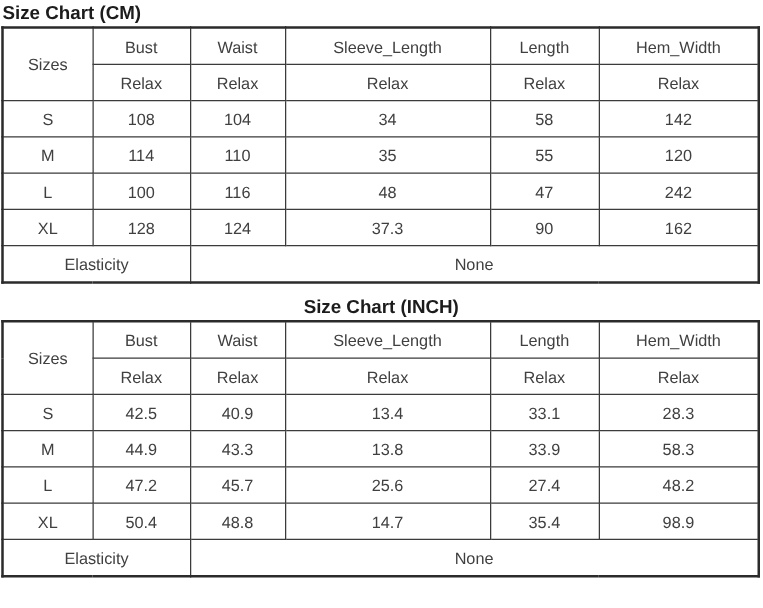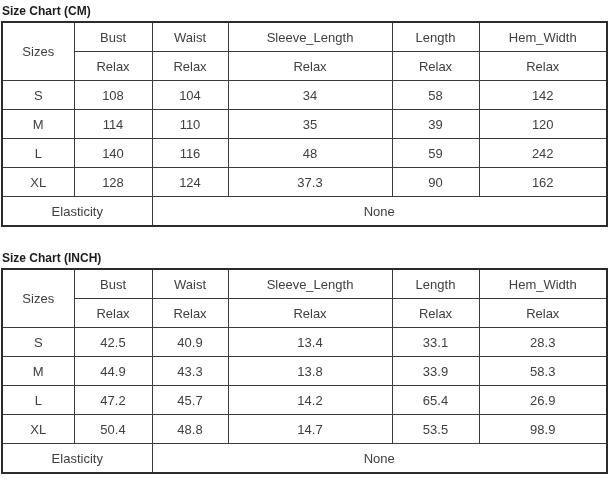--- a/index.html
+++ b/index.html
@@ -5,28 +5,29 @@
   html, body {
     margin: 0;
     padding: 0;
     background: #ffffff;
     width: 610px;
     height: 486px;
     font-family: "Liberation Sans", sans-serif;
     -webkit-font-smoothing: antialiased;
   }
   .chart-title {
-    font-size: 12px;
+    font-size: 15px;
     font-weight: bold;
     color: #1c1c1c;
     padding: 4px 2px 3px 2px;
     line-height: 14px;
   }
   .chart-title.second {
-    padding-top: 24px;
+    padding-top: 12px;
+    text-align: center;
   }
   table.size-chart {
     border-collapse: collapse;
     table-layout: fixed;
     width: 605px;
     margin-left: 1px;
     border: 2px solid #2b2b2b;
   }
   table.size-chart td {
     border: 1px solid #3b3b3b;
@@ -82,29 +83,29 @@
       <td>104</td>
       <td>34</td>
       <td>58</td>
       <td>142</td>
     </tr>
     <tr>
       <td>M</td>
       <td>114</td>
       <td>110</td>
       <td>35</td>
-      <td>39</td>
+      <td>55</td>
       <td>120</td>
     </tr>
     <tr>
       <td>L</td>
-      <td>140</td>
+      <td>100</td>
       <td>116</td>
       <td>48</td>
-      <td>59</td>
+      <td>47</td>
       <td>242</td>
     </tr>
     <tr>
       <td>XL</td>
       <td>128</td>
       <td>124</td>
       <td>37.3</td>
       <td>90</td>
       <td>162</td>
     </tr>
@@ -155,30 +156,30 @@
       <td>44.9</td>
       <td>43.3</td>
       <td>13.8</td>
       <td>33.9</td>
       <td>58.3</td>
     </tr>
     <tr>
       <td>L</td>
       <td>47.2</td>
       <td>45.7</td>
-      <td>14.2</td>
-      <td>65.4</td>
-      <td>26.9</td>
+      <td>25.6</td>
+      <td>27.4</td>
+      <td>48.2</td>
     </tr>
     <tr>
       <td>XL</td>
       <td>50.4</td>
       <td>48.8</td>
       <td>14.7</td>
-      <td>53.5</td>
+      <td>35.4</td>
       <td>98.9</td>
     </tr>
     <tr>
       <td colspan="2">Elasticity</td>
       <td colspan="4">None</td>
     </tr>
   </tbody>
 </table>
 
 </body></html>

